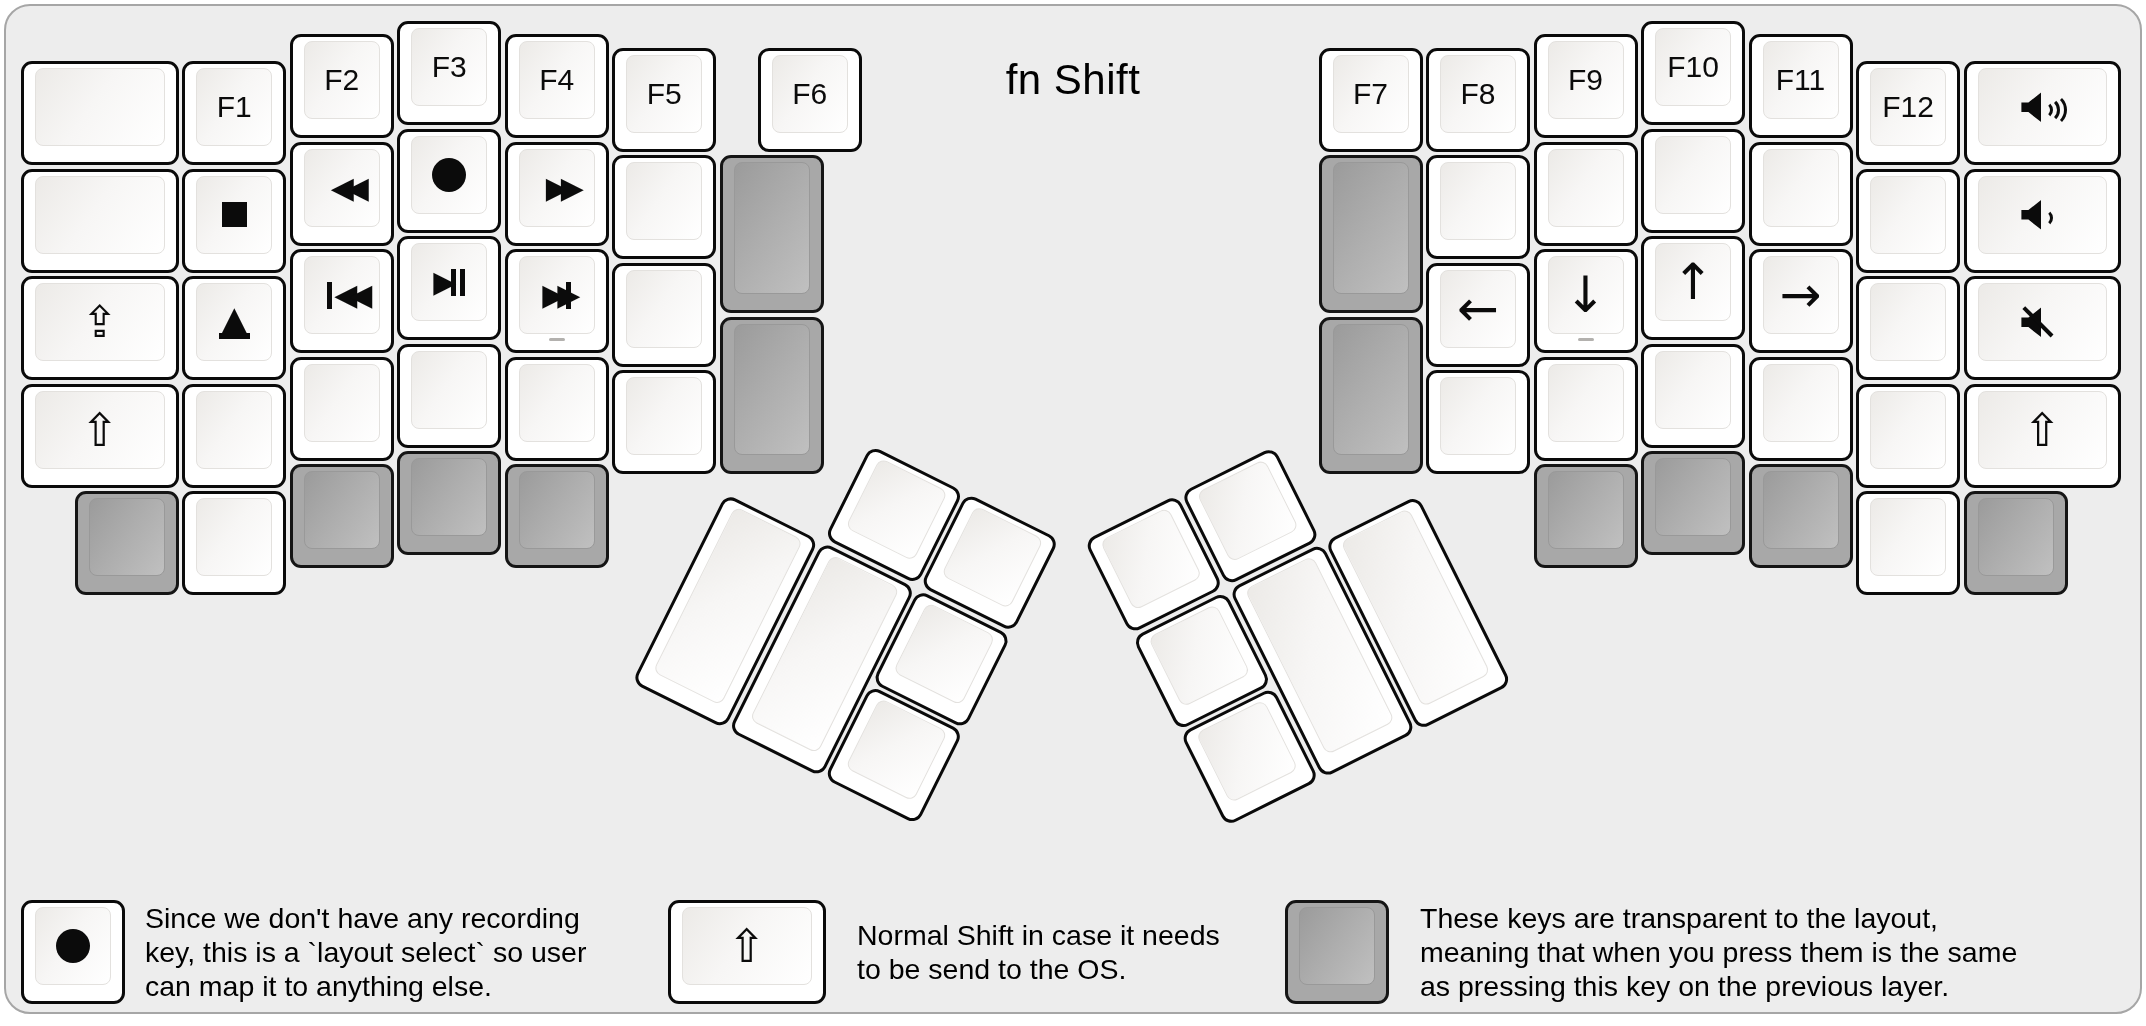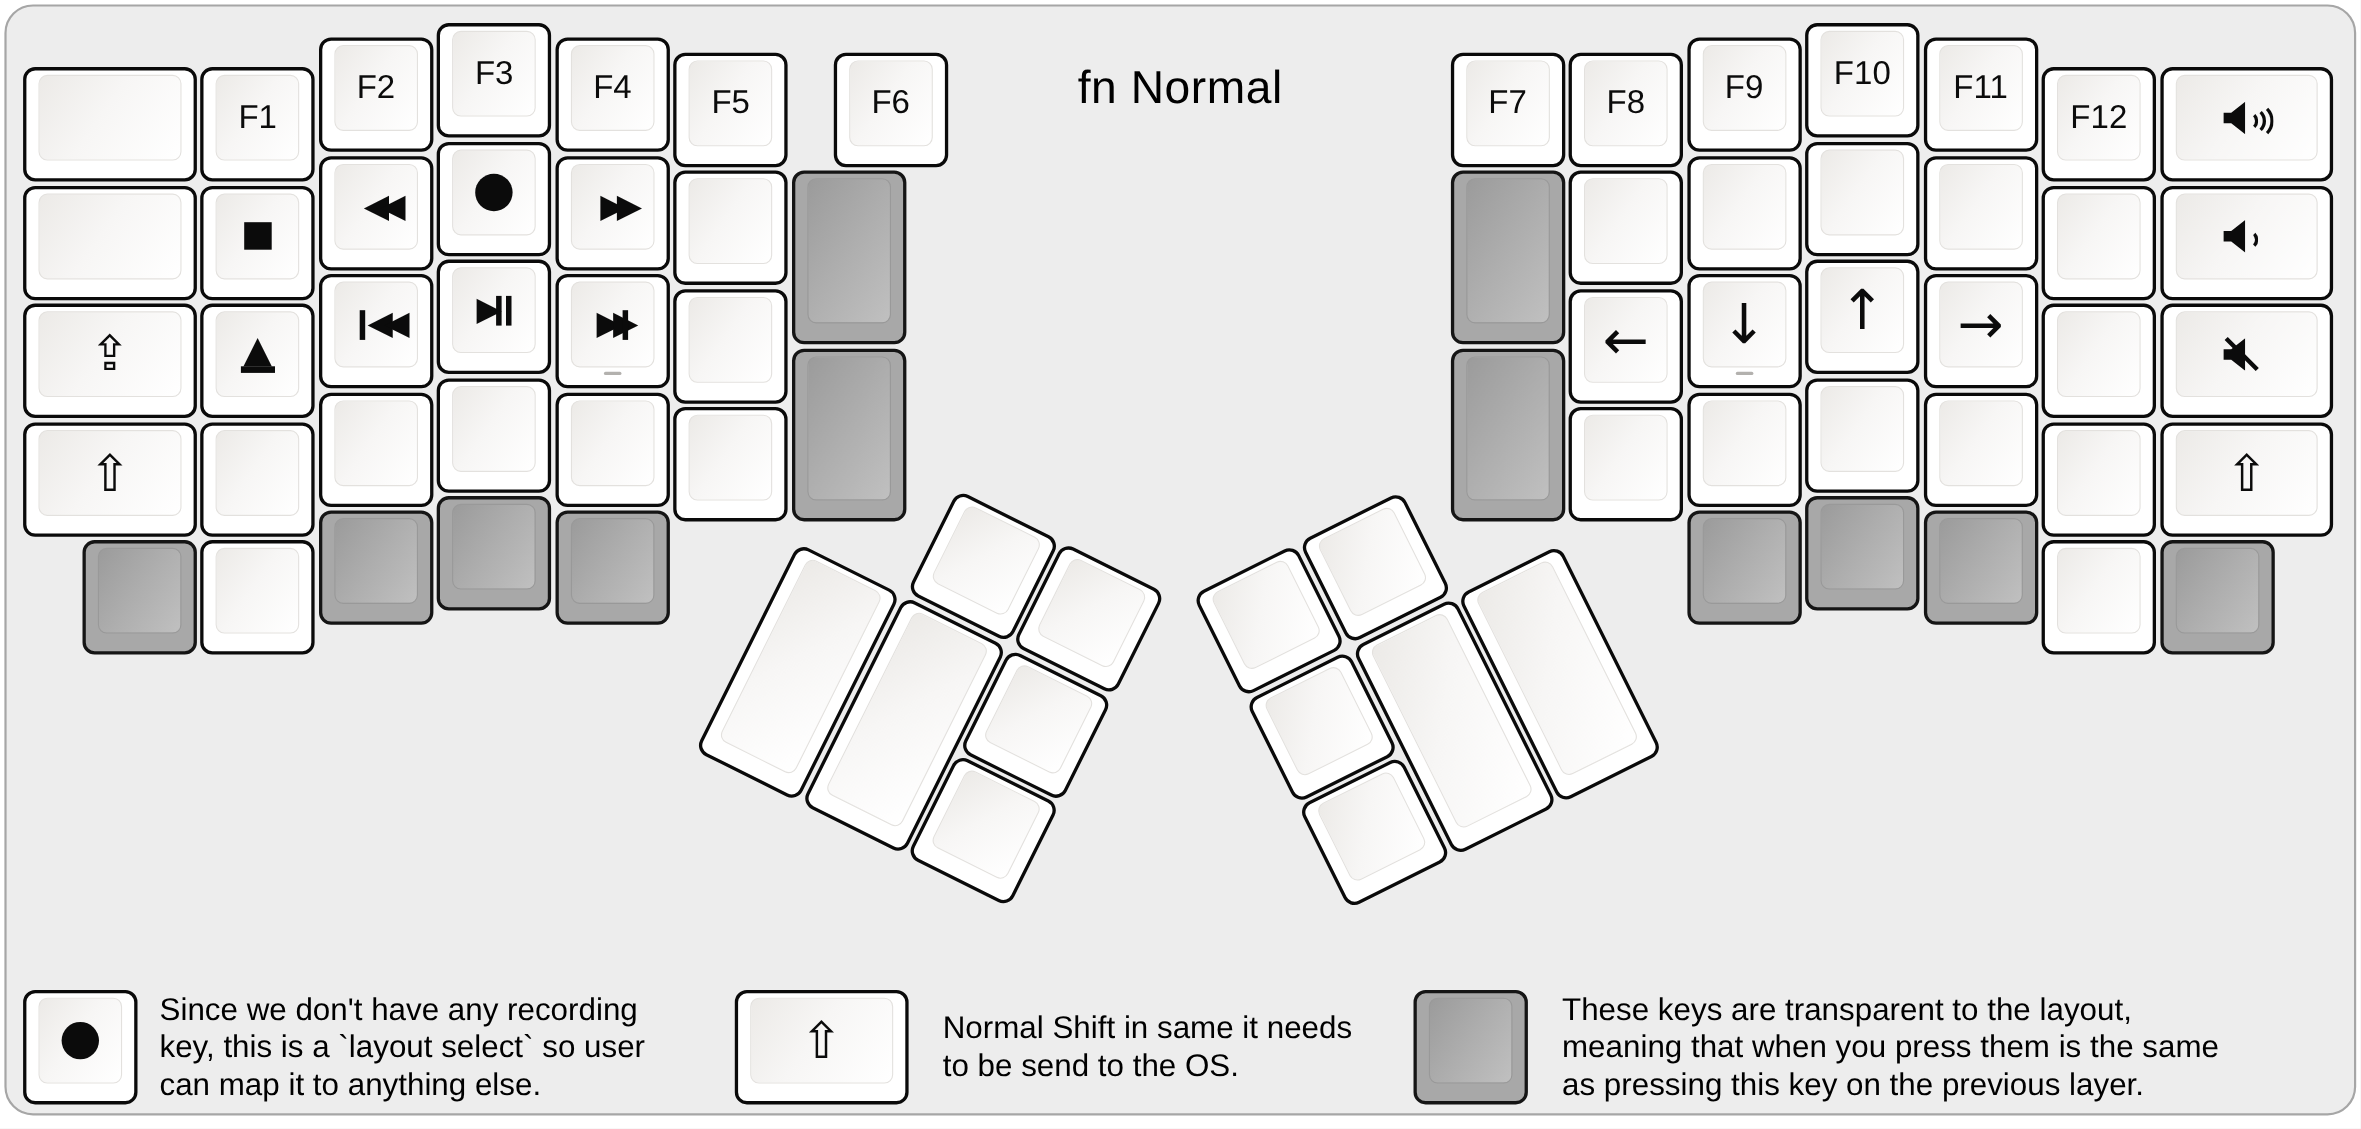--- a/index.html
+++ b/index.html
@@ -59,21 +59,21 @@
   .spk .w2{width:20px;height:20px;left:13px;top:6px;}
   .spk .w3{width:28px;height:28px;left:12px;top:2px;}
   .spk .slash{position:absolute;left:15px;top:-4px;width:3.5px;height:40px;background:#0b0b0b;transform:rotate(-45deg);}
   
   .legend-text{position:absolute;font-size:28.5px;line-height:34px;white-space:pre-line;}
 </style>
 </head>
 <body>
 
 <div class="panel"></div>
-<div class="title">fn Normal</div>
+<div class="title">fn Shift</div>
 
 <div id="kb">
     <div class="key" style="left: 21px; top: 61.3125px; width: 157.75px; height: 104px;">
       <div class="keytop"></div>
     </div>
     <div class="key" style="left: 21px; top: 168.812px; width: 157.75px; height: 104px;">
       <div class="keytop"></div>
     </div>
     <div class="key" style="left: 21px; top: 276.312px; width: 157.75px; height: 104px;">
       <div class="keytop"></div>
@@ -392,21 +392,21 @@
       <div class="key" style="left: 0px; top: 215px; width: 104px; height: 104px;">
         <div class="keytop"></div>
       </div>
     </div>
   </div>
 
 <div id="legend">
   <div class="legend-text" style="left:145px;top:901px">Since we don't have any recording
 key, this is a `layout select` so user
 can map it to anything else.</div>
-  <div class="legend-text" style="left:857px;top:918px">Normal Shift in same it needs
+  <div class="legend-text" style="left:857px;top:918px">Normal Shift in case it needs
 to be send to the OS.</div>
   <div class="legend-text" style="left:1420px;top:901px">These keys are transparent to the layout,
 meaning that when you press them is the same
 as pressing this key on the previous layer.</div>
 <div class="key" style="left: 21px; top: 900px; width: 104px; height: 104px;">
       <div class="keytop"></div>
       <div class="klegend">
         <span class="dot"></span>
       </div>
     </div>

